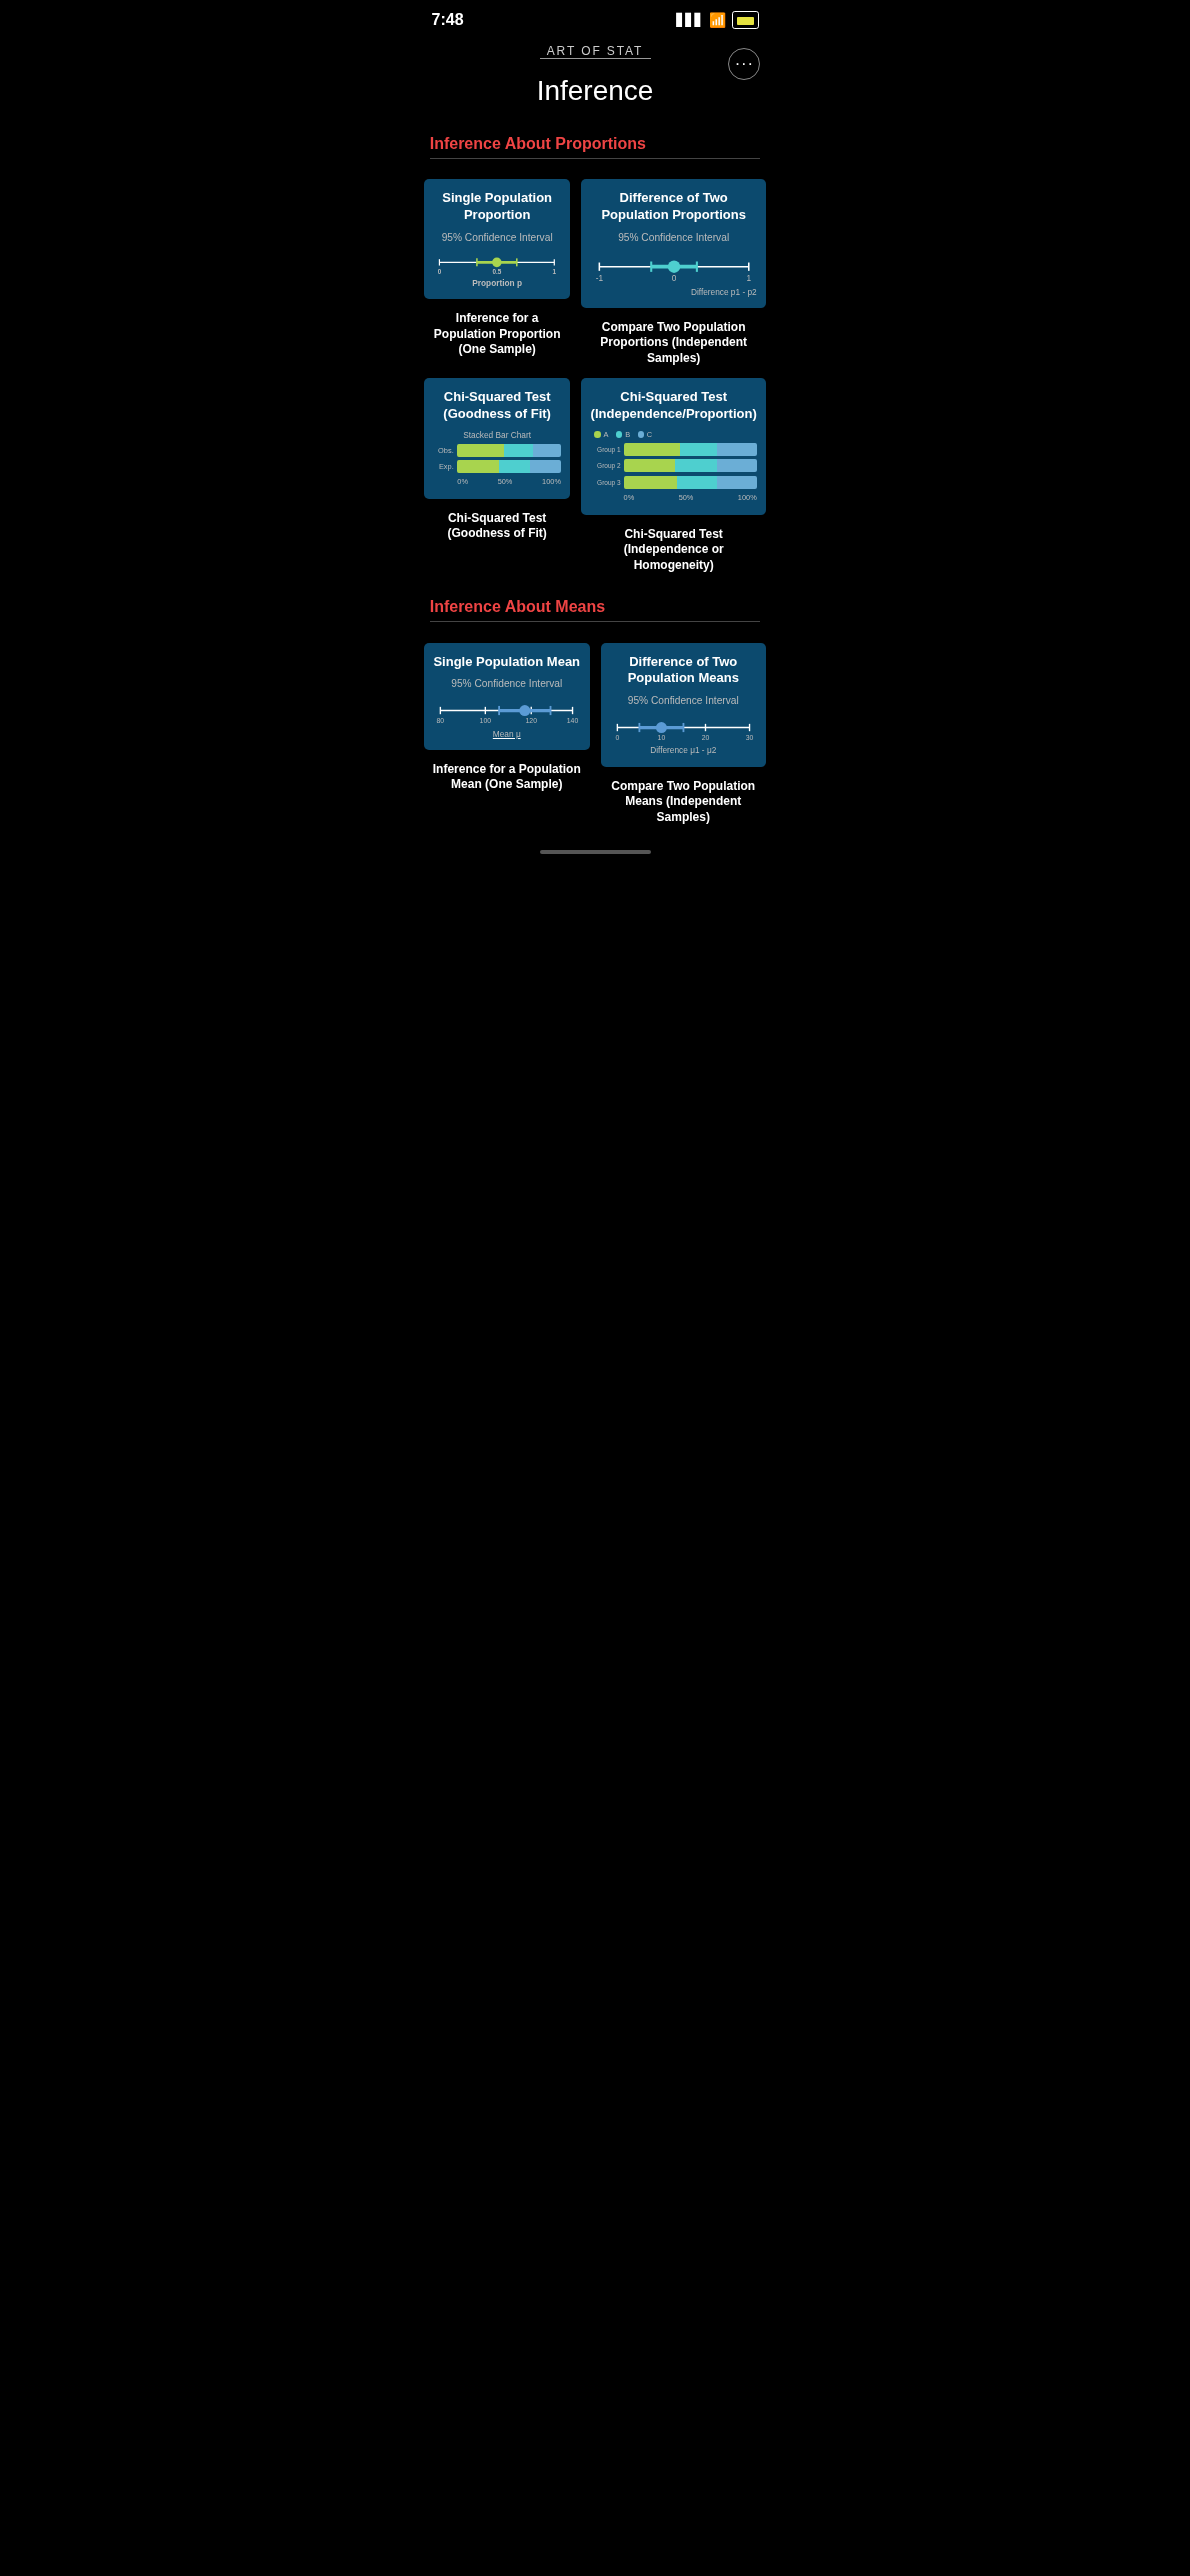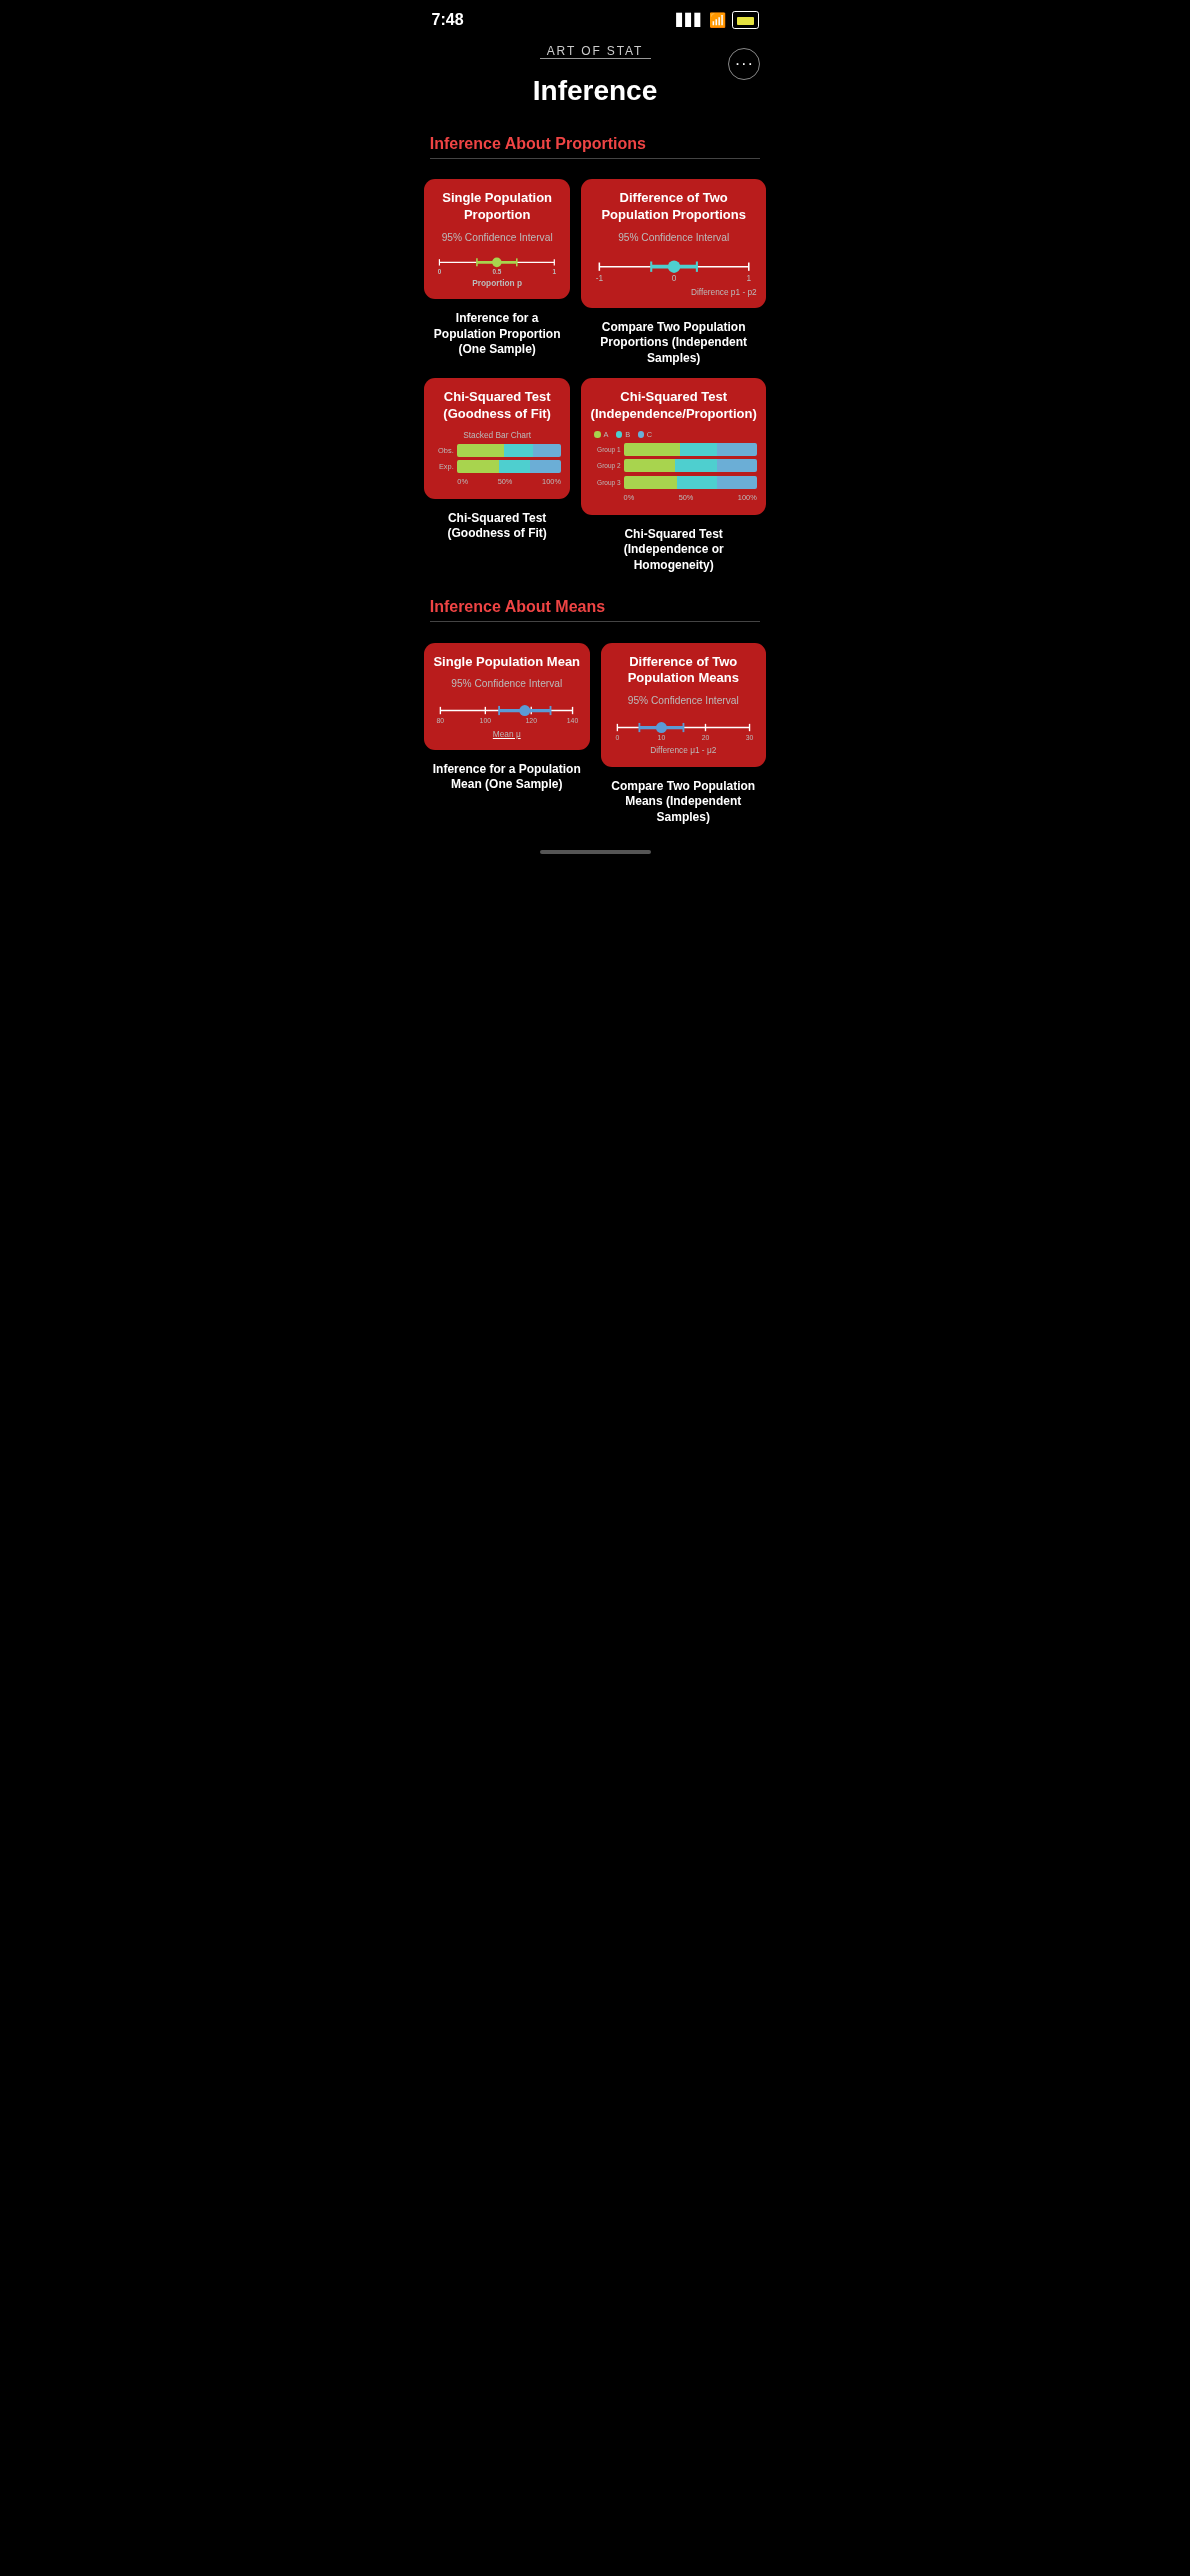--- a/index.html
+++ b/index.html
@@ -40,21 +40,21 @@
     .header-title-small {
       font-size: 12px;
       letter-spacing: 1.9px;
       text-transform: uppercase;
       color: #ccc;
       font-variant: small-caps;
       font-weight: 500;
     }
     .header-title-large {
       font-size: 28px;
-      font-weight: 700;
+      font-weight: 400;
       color: #fff;
       margin-top: 16px;
     }
     .header-underline {
       width: 111px;
       height: 0.9px;
       background: #999;
       margin: 0 auto 3.7px;
     }
     .menu-btn {
@@ -102,22 +102,22 @@
     }
 
     .card-wrapper {
       display: flex;
       flex-direction: column;
       align-items: center;
     }
 
     
     .card {
-      background: #b91c1c;
-      border-radius: 11px;
+      background: #0c4a6e;
+      border-radius: 5px;
       padding: 11px 9.3px 9.3px;
       width: 100%;
       cursor: pointer;
     }
     .card-title {
       font-size: 13px;
       font-weight: 700;
       color: #fff;
       text-align: center;
       margin-bottom: 7.4px;

